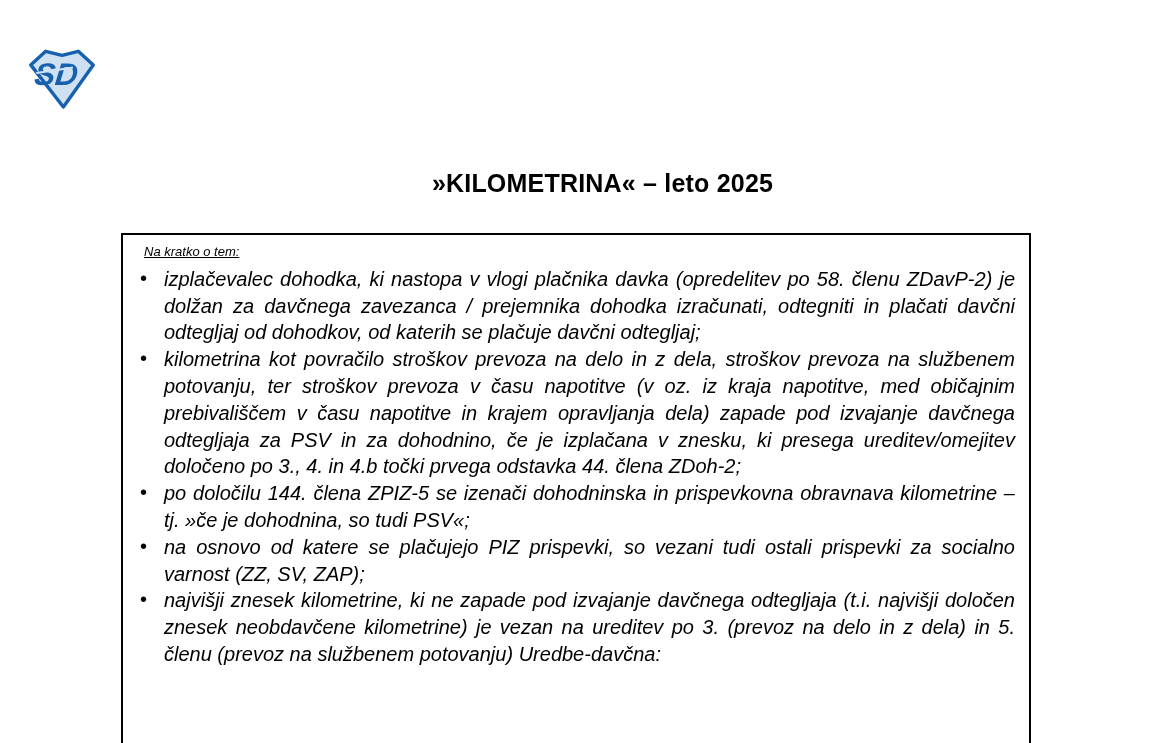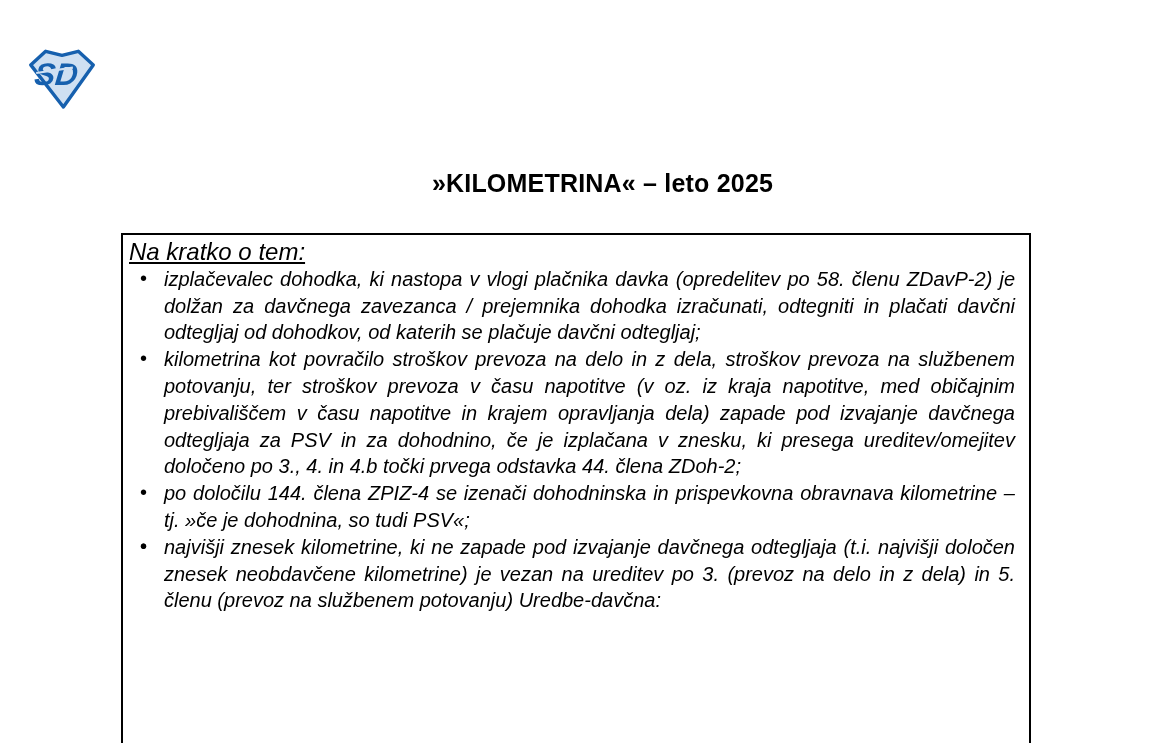--- a/index.html
+++ b/index.html
@@ -40,24 +40,24 @@
     top: 233px;
     width: 910px;
     height: 590px; 
     border: 2px solid #000000;
     box-sizing: border-box;
     background: #ffffff;
     padding: 4px 14px 0 0;
   }
   .box-heading {
     font-style: italic;
-    font-size: 24px;
+    font-size: 13px;
     line-height: 26.8px;
     text-decoration: underline;
-    padding-left: 6px;
+    padding-left: 21px;
     white-space: nowrap;
   }
   .bullets {
     list-style: none;
     margin: 0;
     padding: 0;
     font-style: italic;
     font-size: 20px;
     line-height: 26.8px;
     text-align: justify;
@@ -94,23 +94,24 @@
     <li>
       <span class="bullet-dot">•</span>
       <span>izplačevalec dohodka, ki nastopa v vlogi plačnika davka (opredelitev po 58. členu ZDavP-2) je dolžan za davčnega zavezanca / prejemnika dohodka izračunati, odtegniti in plačati davčni odtegljaj od dohodkov, od katerih se plačuje davčni odtegljaj;</span>
     </li>
     <li>
       <span class="bullet-dot">•</span>
       <span>kilometrina kot povračilo stroškov prevoza na delo in z dela, stroškov prevoza na službenem potovanju, ter stroškov prevoza v času napotitve (v oz. iz kraja napotitve, med običajnim prebivališčem v času napotitve in krajem opravljanja dela) zapade pod izvajanje davčnega odtegljaja za PSV in za dohodnino, če je izplačana v znesku, ki presega ureditev/omejitev določeno po 3., 4. in 4.b točki prvega odstavka 44. člena ZDoh-2;</span>
     </li>
     <li>
       <span class="bullet-dot">•</span>
-      <span>po določilu 144. člena ZPIZ-4 se izenači dohodninska in prispevkovna obravnava kilometrine – tj. »če je dohodnina, so tudi PSV«;</span>
+      <span>po določilu 144. člena ZPIZ-5 se izenači dohodninska in prispevkovna obravnava kilometrine – tj. »če je dohodnina, so tudi PSV«;</span>
     </li>
     <li>
       <span class="bullet-dot">•</span>
+      <span>na osnovo od katere se plačujejo PIZ prispevki, so vezani tudi ostali prispevki za socialno varnost (ZZ, SV, ZAP);</span>
     </li>
     <li>
       <span class="bullet-dot">•</span>
       <span class="bold-seg">najvišji znesek kilometrine, ki ne zapade pod izvajanje davčnega odtegljaja</span><span> (t.i. najvišji določen znesek neobdavčene kilometrine) je vezan na ureditev po 3. (prevoz na delo in z dela) in 5. členu (prevoz na službenem potovanju) Uredbe-davčna:</span>
     </li>
   </ul>
 </div>
 
 </body></html>

